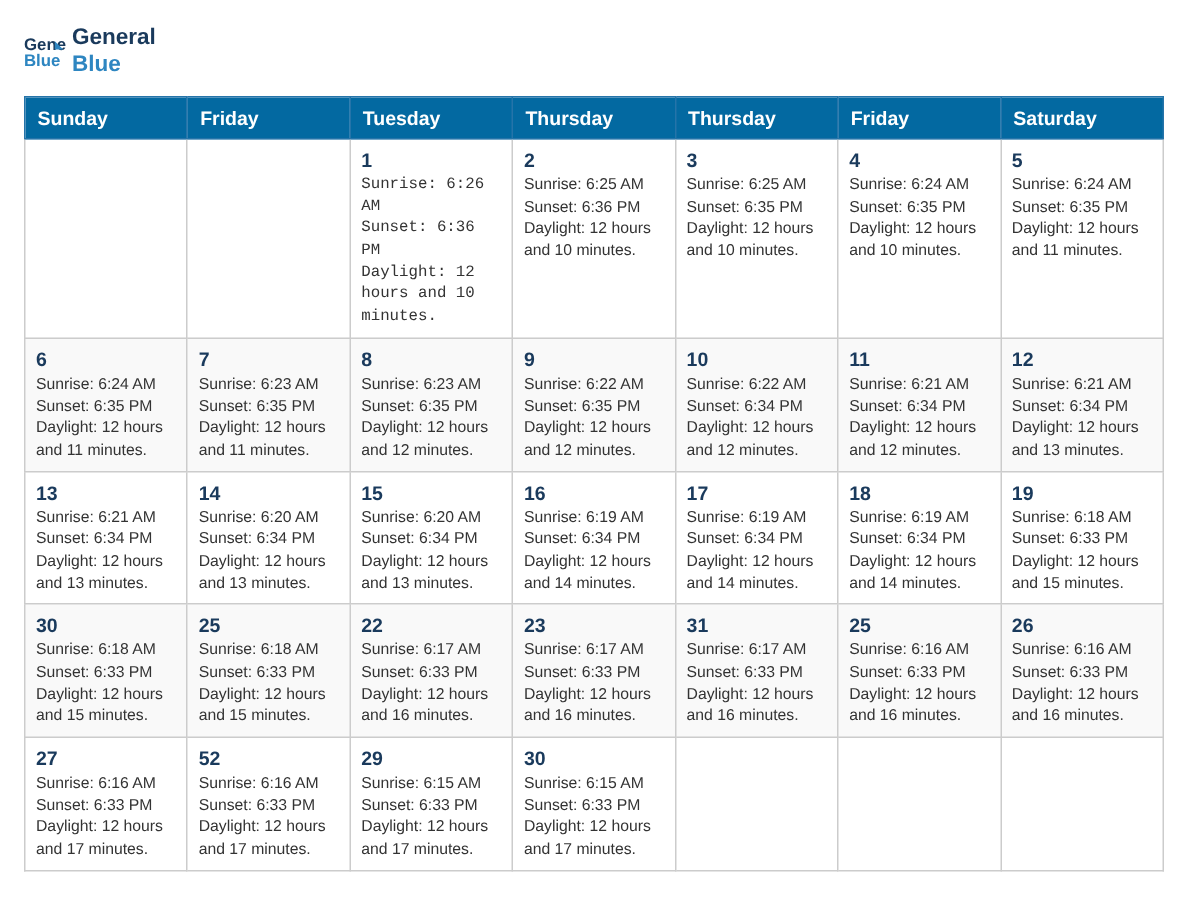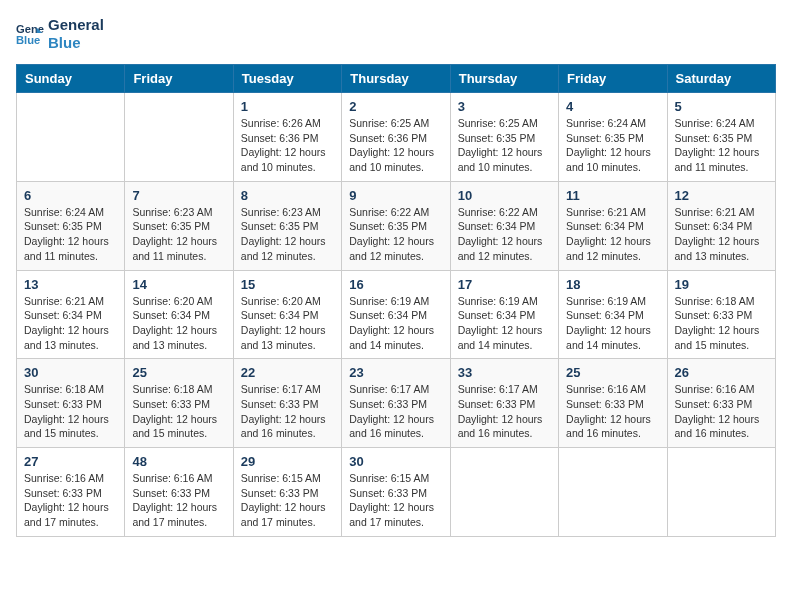--- a/index.html
+++ b/index.html
@@ -112,21 +112,21 @@
       <th>Friday</th>
       <th>Saturday</th>
     </tr>
   </thead>
   <tbody id="calendar-body">
   <tr class="row-bg-odd">
         <td class="empty-cell"></td>
         <td class="empty-cell"></td>
         <td>
           <div class="day-number">1</div>
-          <div class="day-info" style="white-space: pre-line;">Sunrise: 6:26 AM
+          <div class="day-info" style="white-space: pre-line; font-family: Liberation Mono, monospace;">Sunrise: 6:26 AM
 Sunset: 6:36 PM
 Daylight: 12 hours and 10 minutes.</div>
         </td>
         <td>
           <div class="day-number">2</div>
           <div class="day-info" style="white-space: pre-line;">Sunrise: 6:25 AM
 Sunset: 6:36 PM
 Daylight: 12 hours and 10 minutes.</div>
         </td>
         <td>
@@ -255,21 +255,21 @@
 Sunset: 6:33 PM
 Daylight: 12 hours and 16 minutes.</div>
         </td>
         <td>
           <div class="day-number">23</div>
           <div class="day-info" style="white-space: pre-line;">Sunrise: 6:17 AM
 Sunset: 6:33 PM
 Daylight: 12 hours and 16 minutes.</div>
         </td>
         <td>
-          <div class="day-number">33</div>
+          <div class="day-number">31</div>
           <div class="day-info" style="white-space: pre-line;">Sunrise: 6:17 AM
 Sunset: 6:33 PM
 Daylight: 12 hours and 16 minutes.</div>
         </td>
         <td>
           <div class="day-number">25</div>
           <div class="day-info" style="white-space: pre-line;">Sunrise: 6:16 AM
 Sunset: 6:33 PM
 Daylight: 12 hours and 16 minutes.</div>
         </td>
@@ -281,21 +281,21 @@
         </td>
       </tr>
       <tr class="row-bg-odd">
         <td>
           <div class="day-number">27</div>
           <div class="day-info" style="white-space: pre-line;">Sunrise: 6:16 AM
 Sunset: 6:33 PM
 Daylight: 12 hours and 17 minutes.</div>
         </td>
         <td>
-          <div class="day-number">48</div>
+          <div class="day-number">52</div>
           <div class="day-info" style="white-space: pre-line;">Sunrise: 6:16 AM
 Sunset: 6:33 PM
 Daylight: 12 hours and 17 minutes.</div>
         </td>
         <td>
           <div class="day-number">29</div>
           <div class="day-info" style="white-space: pre-line;">Sunrise: 6:15 AM
 Sunset: 6:33 PM
 Daylight: 12 hours and 17 minutes.</div>
         </td>

